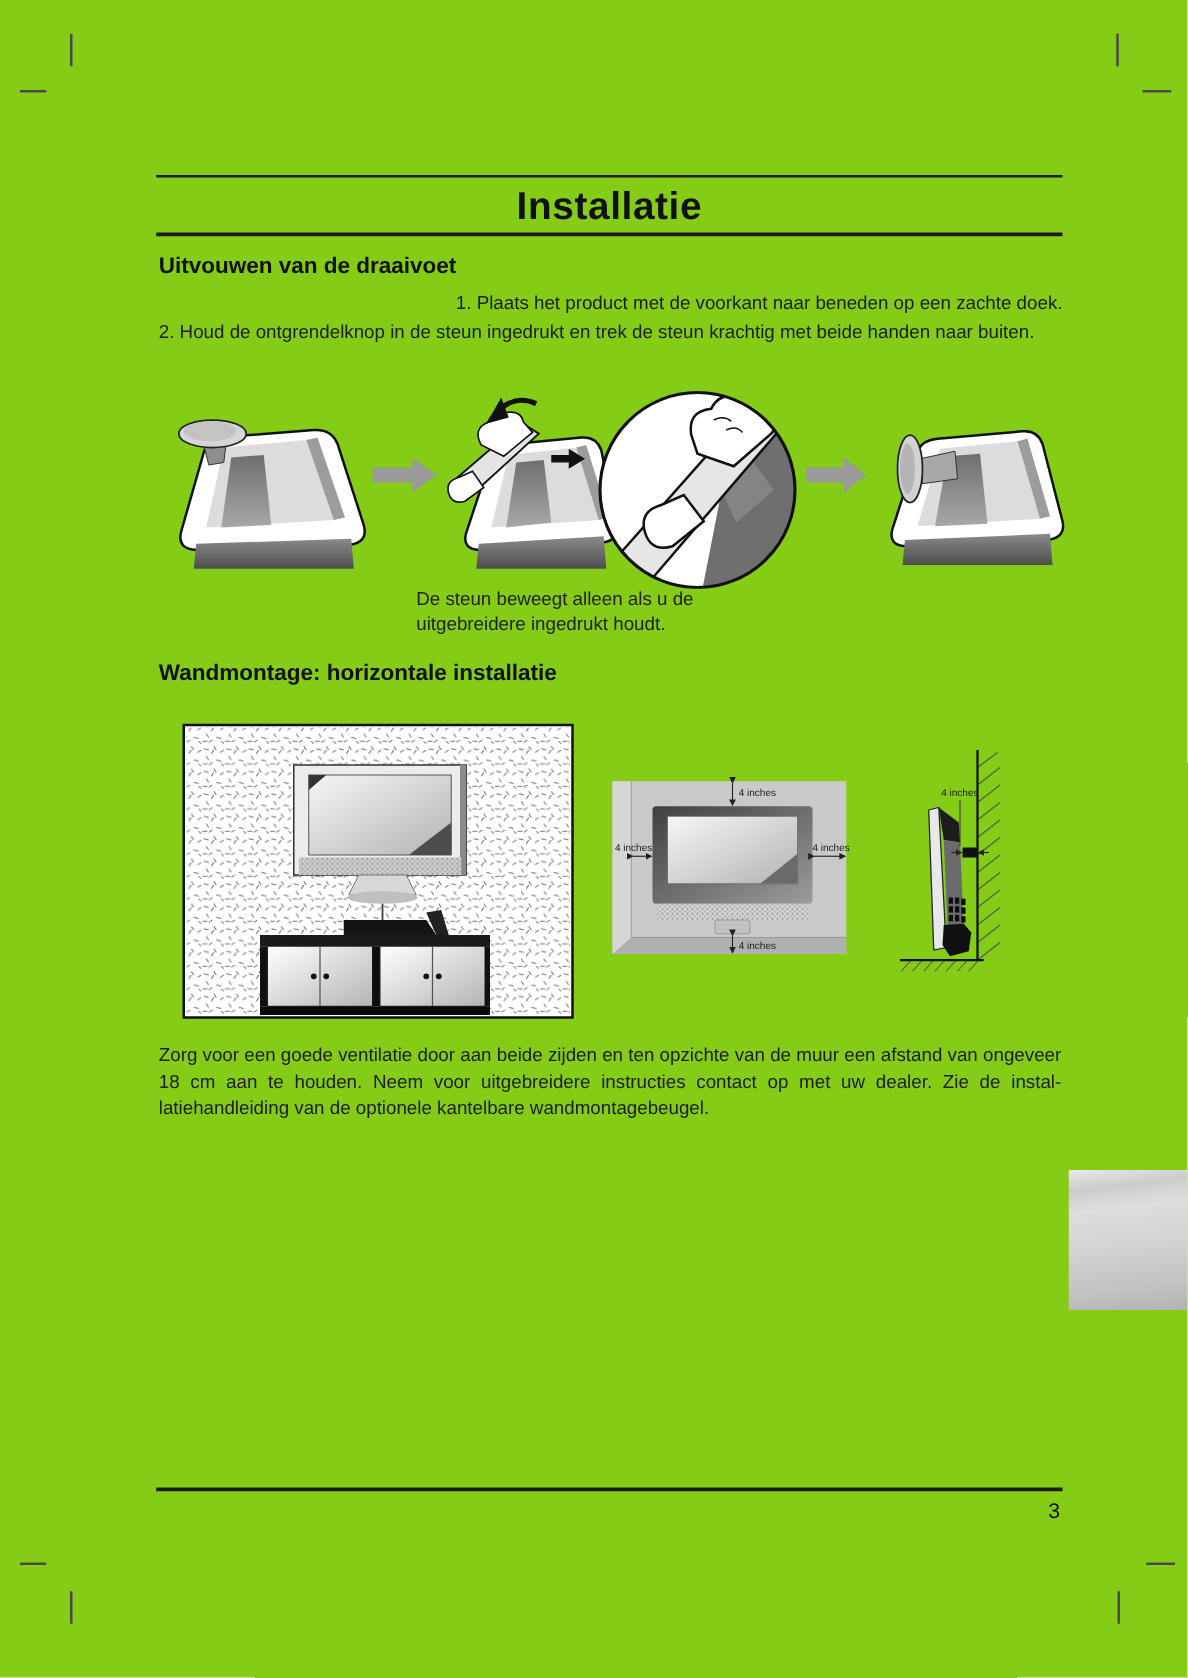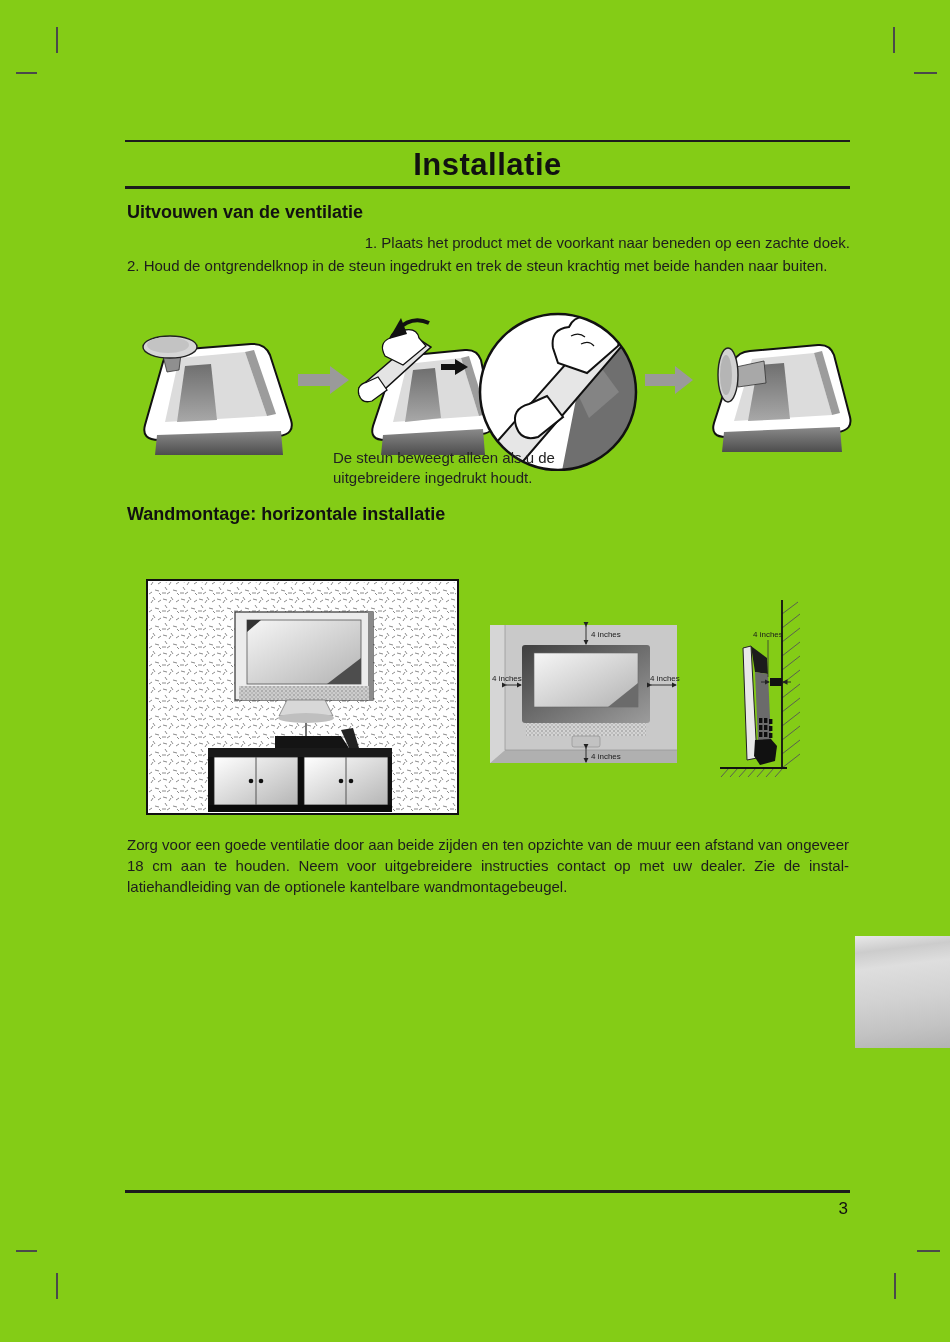--- a/index.html
+++ b/index.html
@@ -15,21 +15,21 @@
   }
   .h2{
     position:absolute;left:127px;font-size:18px;font-weight:bold;color:#111;
   }
   .step{
     position:absolute;left:127px;width:723px;font-size:15px;color:#1d1d1d;
   }
   #note-line{position:absolute;left:127px;top:289px;font-size:15px;color:#1d1d1d;}
   #note-label{font-weight:bold;font-style:italic;}
   #fold-caption{
-    position:absolute;left:333px;top:448px;font-size:15px;line-height:20px;color:#222;
+    position:absolute;left:333px;top:470px;font-size:15px;line-height:20px;color:#222;
   }
   #vent-paragraph{
     position:absolute;left:127px;top:834px;width:722px;font-size:15px;line-height:21px;
     text-align:justify;color:#1d1d1d;
   }
   #page-edge-tab{
     position:absolute;left:855px;top:936px;width:95px;height:112px;
     background:linear-gradient(173deg,#e9e9e9 0%,#cccccc 14%,#dedede 28%,#d2d2d2 55%,#c3c3c3 80%,#b3b3b3 100%);
   }
   #page-number{
@@ -50,21 +50,21 @@
   <div class="crop" style="left:914px;top:72px;width:23px;height:2px;"></div>
   <div class="crop" style="left:16px;top:1250px;width:21px;height:2px;"></div>
   <div class="crop" style="left:56px;top:1273px;width:2px;height:26px;"></div>
   <div class="crop" style="left:917px;top:1250px;width:23px;height:2px;"></div>
   <div class="crop" style="left:894px;top:1273px;width:2px;height:26px;"></div>
 
   <div class="rule" style="left:125px;top:140px;width:725px;height:2px;"></div>
   <div id="doc-title">Installatie</div>
   <div class="rule" style="left:125px;top:186px;width:725px;height:3px;"></div>
 
-  <div class="h2" style="top:202px;">Uitvouwen van de ventilatie</div>
+  <div class="h2" style="top:202px;">Uitvouwen van de draaivoet</div>
   <div class="step" style="top:234px;text-align:right;">1. Plaats het product met de voorkant naar beneden op een zachte doek.</div>
   <div class="step" style="top:257px;">2. Houd de ontgrendelknop in de steun ingedrukt en trek de steun krachtig met beide handen naar buiten.</div>
 
   <svg style="left:125px;top:306px;" width="730" height="165" viewBox="0 0 730 165">
     <defs>
       <linearGradient id="gBase" x1="0" y1="0" x2="0" y2="1">
         <stop offset="0" stop-color="#8a8a8a"></stop>
           <stop offset="1" stop-color="#4d4d4d"></stop>
       </linearGradient>
       <linearGradient id="gStrip" x1="0" y1="0" x2="0" y2="1">
@@ -129,21 +129,21 @@
       <ellipse cx="30" cy="50" rx="10" ry="27" fill="#d2d2d2" stroke="#222" stroke-width="1.4"></ellipse>
       <ellipse cx="28" cy="50" rx="6" ry="20" fill="#b5b5b5"></ellipse>
     </g>
   </svg>
 
   <div id="fold-caption">
     <div>De steun beweegt alleen als u de</div>
     <div>uitgebreidere ingedrukt houdt.</div>
   </div>
 
-  <div class="h2" style="top:504px;">Wandmontage: horizontale installatie</div>
+  <div class="h2" style="top:528px;">Wandmontage: horizontale installatie</div>
 
   <svg style="left:125px;top:578px;" width="725" height="240" viewBox="0 0 725 240">
     <defs>
       <pattern id="stipple" width="18" height="18" patternUnits="userSpaceOnUse">
         <path d="M2,3 l4,1 M10,1 l2,3 M15,6 l3,-2 M4,9 l2,3 M12,12 l4,1 M1,15 l4,0 M8,7 l2,-3 M16,15 l2,2 M6,16 l3,-2" stroke="#6d6d6d" stroke-width="0.8" fill="none"></path>
       </pattern>
       <pattern id="dots" width="4" height="4" patternUnits="userSpaceOnUse">
         <circle cx="1" cy="1" r="0.7" fill="#777"></circle>
           <circle cx="3" cy="3" r="0.7" fill="#999"></circle>
       </pattern>

